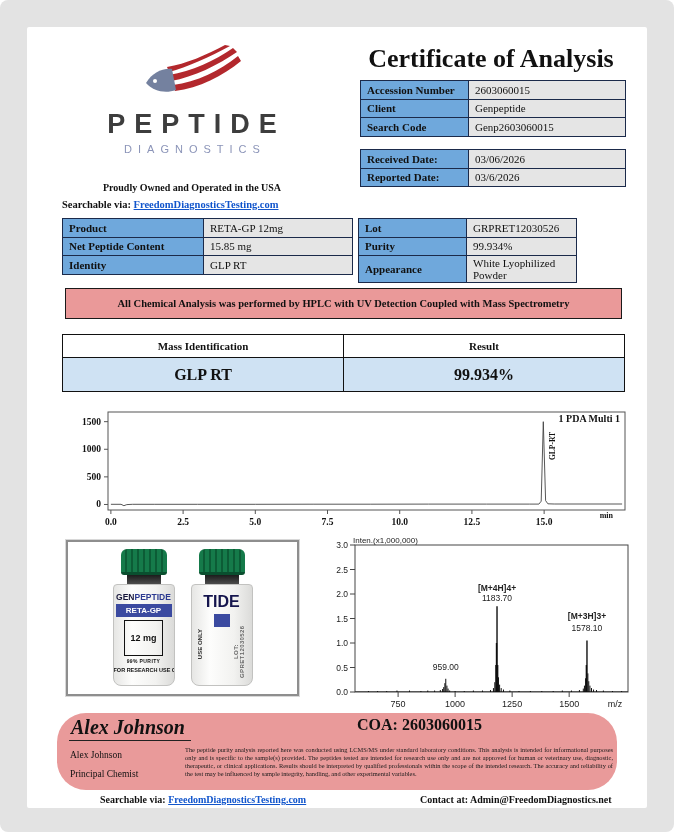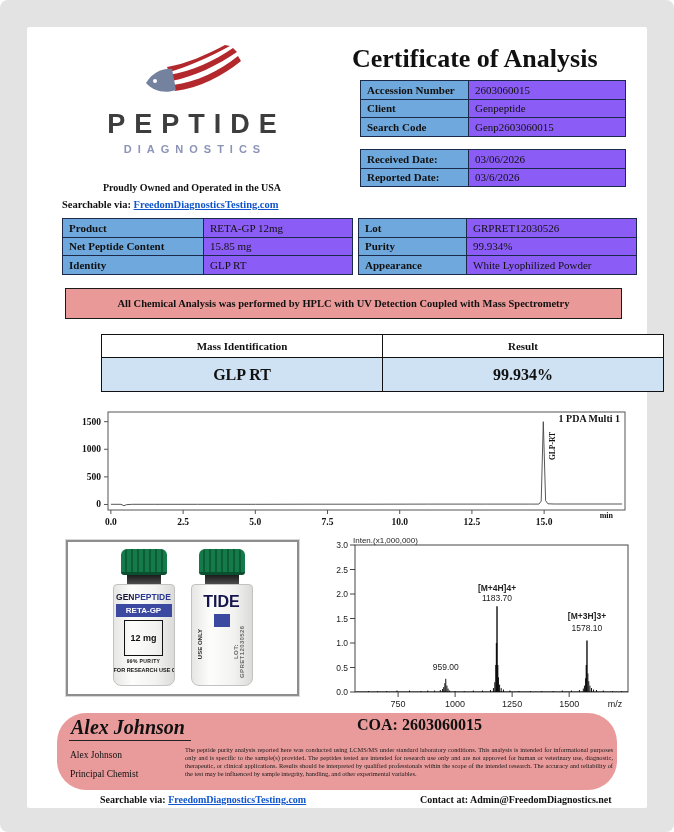--- a/index.html
+++ b/index.html
@@ -5,39 +5,39 @@
   html,body{margin:0;padding:0;background:#fff;}
   #canvas{position:relative;width:674px;height:832px;background:#e3e3e3;border-radius:8px;overflow:hidden;
           font-family:"Liberation Serif",serif;color:#111;}
   .page{position:absolute;left:27px;top:27px;width:620px;height:781px;background:#fff;border-radius:2px;}
   .abs{position:absolute;}
 
   
   .logo-block{left:30px;top:18px;width:270px;text-align:center;}
   .logo-name{font-family:"Liberation Sans",sans-serif;font-size:27px;font-weight:600;color:#3d3d3d;
              letter-spacing:9px;padding-left:9px;margin-top:2px;}
-  .logo-sub{font-family:"Liberation Sans",sans-serif;font-size:11px;font-weight:bold;color:#8b94b8;
+  .logo-sub{font-family:"Liberation Sans",sans-serif;font-size:11px;font-weight:normal;color:#8b94b8;
             letter-spacing:6px;padding-left:6px;margin-top:3px;}
   .tagline{left:30px;top:155px;width:270px;text-align:center;font-size:10px;font-weight:bold;}
   .search-line{left:35px;top:172px;font-size:10.5px;font-weight:bold;}
   .link{color:#1155cc;font-weight:bold;}
 
-  .cert-title{left:325px;top:17px;width:278px;text-align:left;font-size:26px;font-weight:bold;}
+  .cert-title{left:325px;top:17px;width:278px;text-align:center;font-size:26px;font-weight:bold;}
 
   
   .tbl{border-collapse:collapse;width:100%;font-size:11px;padding-left:24px;}
   .tbl td{border:1.6px solid #1b2a4a;padding:1px 6px;height:15.5px;}
   .tbl td.lbl{background:#6fa8dc;font-weight:bold;width:95px;}
-  .tbl td.val{background:#8b5cf6;}
+  .tbl td.val{background:#e5e5e5;}
   .tbl.wide td.lbl{width:128px;}
 
   .banner{left:38px;top:261px;width:555px;height:29px;background:#ea9999;border:1.6px solid #1a1a1a;
           display:flex;align-items:center;justify-content:center;font-size:10.5px;font-weight:bold;text-align:center;}
 
-  .mass-tbl{border-collapse:collapse;width:100%;font-size:11px;margin-left:39px;}
+  .mass-tbl{border-collapse:collapse;width:100%;font-size:11px;}
   .mass-tbl td{border:1.3px solid #111;text-align:center;}
   .mass-tbl .hd td{height:20px;font-weight:bold;background:#fff;}
   .mass-tbl .dt td{height:31px;font-weight:bold;background:#cfe2f3;font-size:16px;}
 
   
   #chrom text{font-family:"Liberation Serif",serif;font-weight:bold;fill:#111;}
   #ms text{font-family:"Liberation Sans",sans-serif;fill:#222;}
 
   
   .photo{left:39px;top:513px;width:233px;height:156px;background:#fff;border:2px solid #8e8e8e;
@@ -140,21 +140,21 @@
         <td class="lbl">Net Peptide Content</td>
         <td class="val">15.85 mg</td>
           </tr>
       <tr>
         <td class="lbl">Identity</td>
         <td class="val">GLP RT</td>
           </tr>
     </tbody>
       </table>
 
-    <table class="tbl abs" style="left:331px;top:191px;width:279px;">
+    <table class="tbl abs" style="left:331px;top:191px;width:219px;">
       <tbody>
           <tr>
         <td class="lbl">Lot</td>
         <td class="val">GRPRET12030526</td>
           </tr>
       <tr>
         <td class="lbl">Purity</td>
         <td class="val">99.934%</td>
           </tr>
       <tr>

